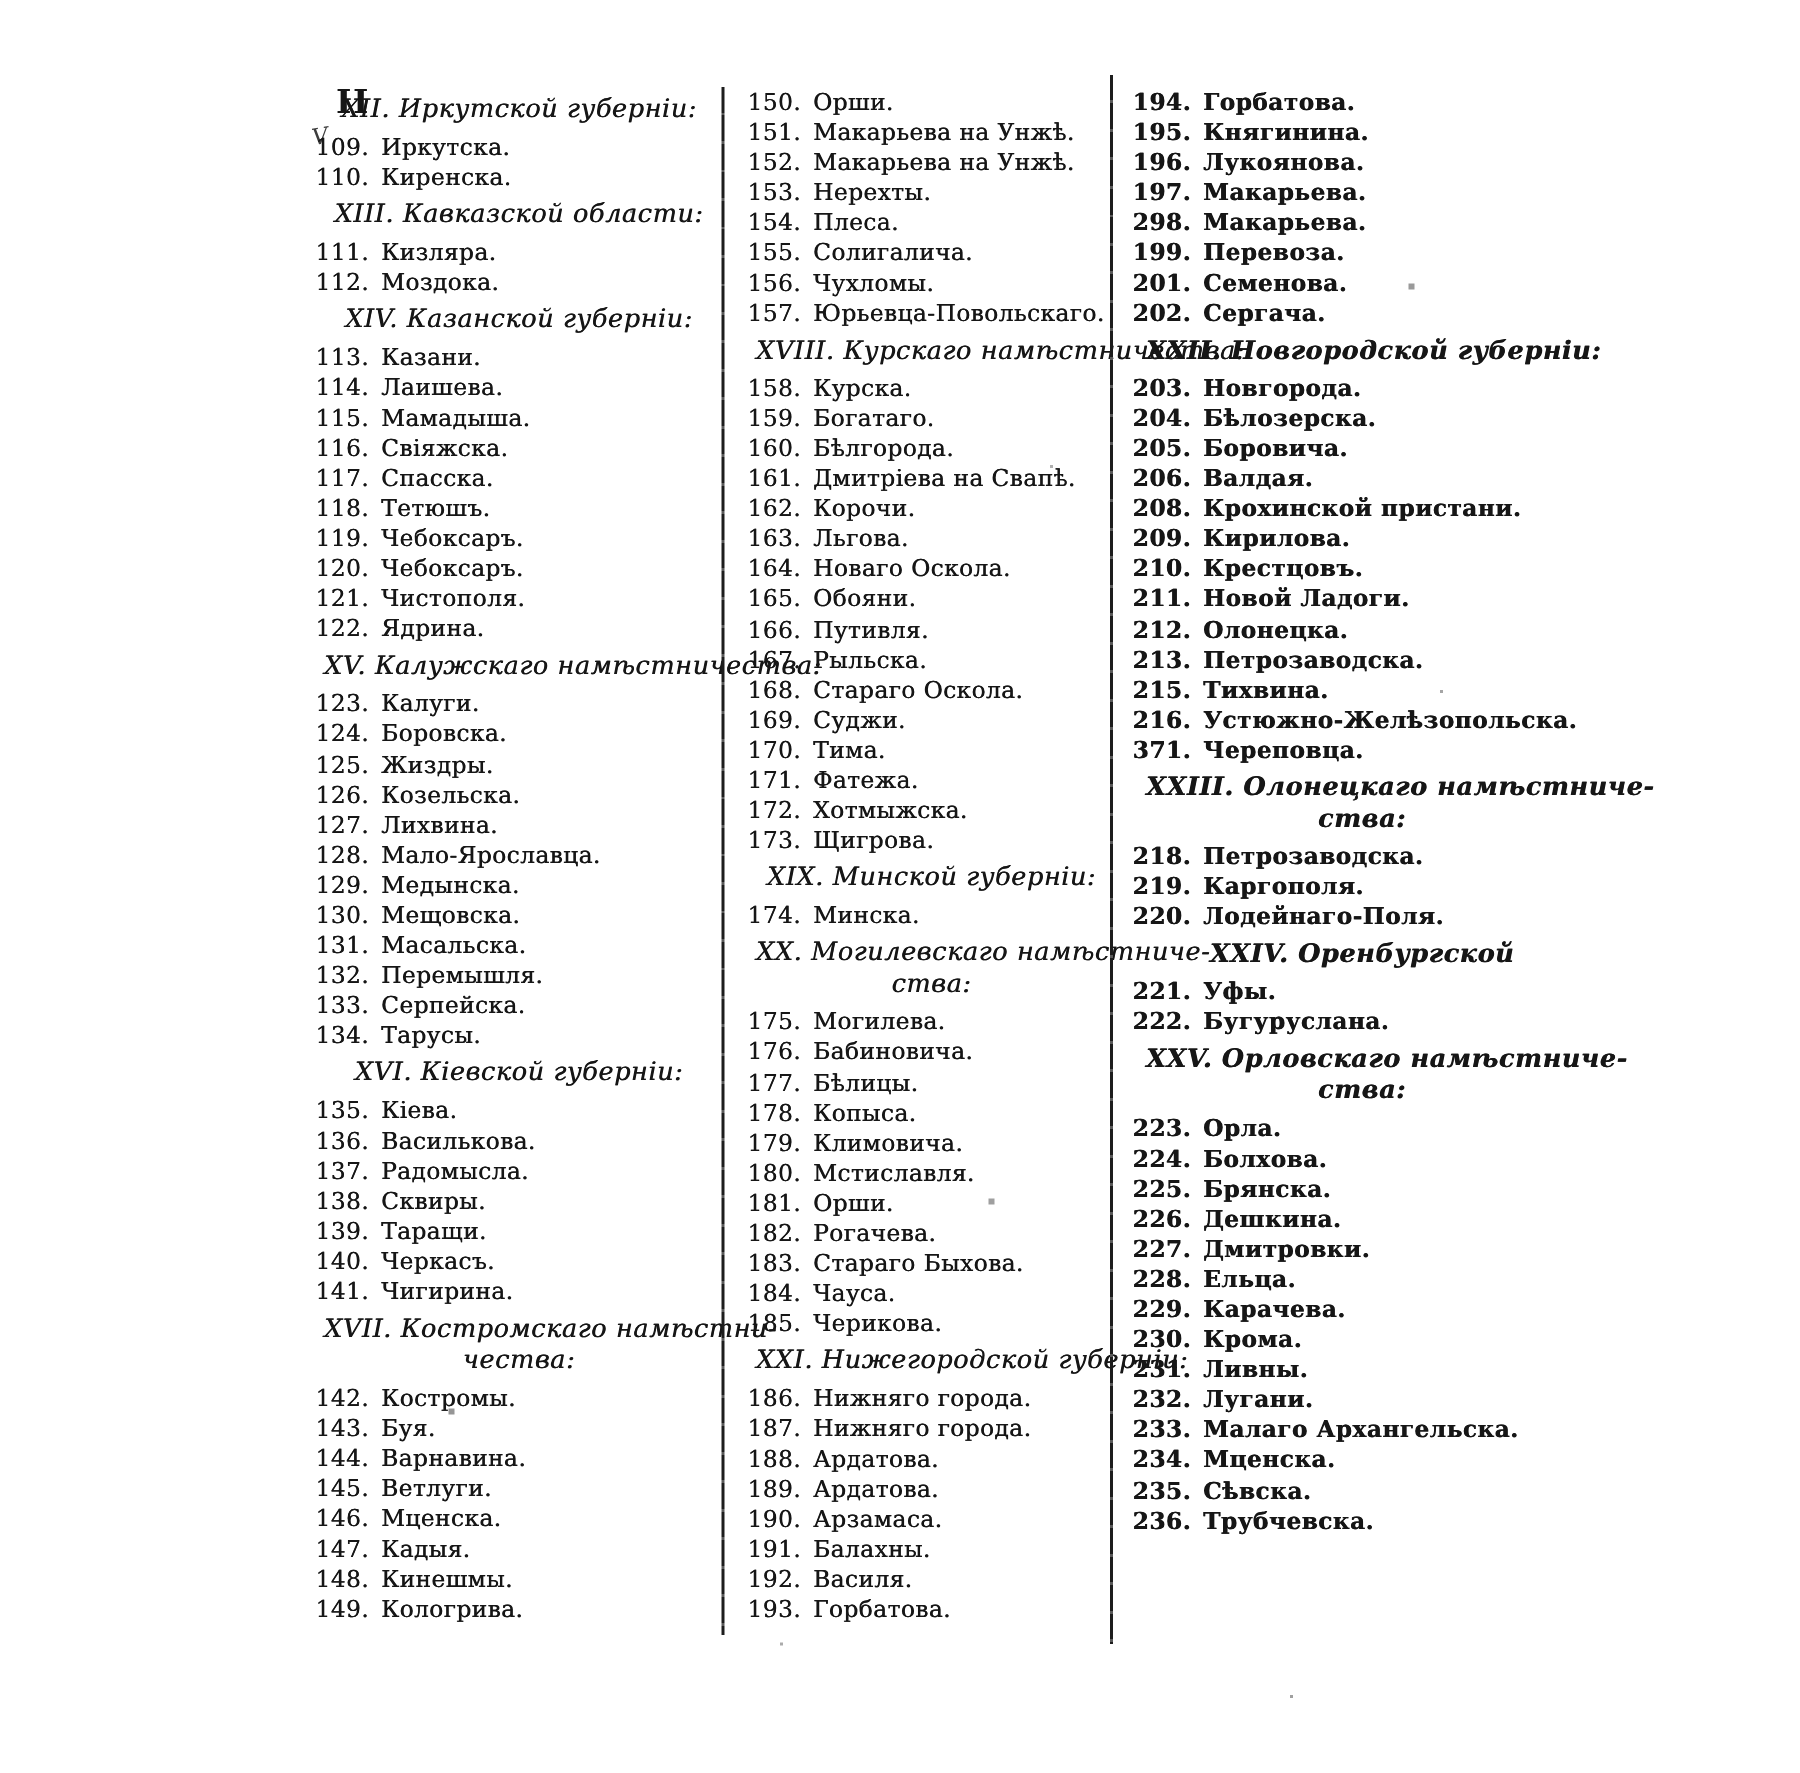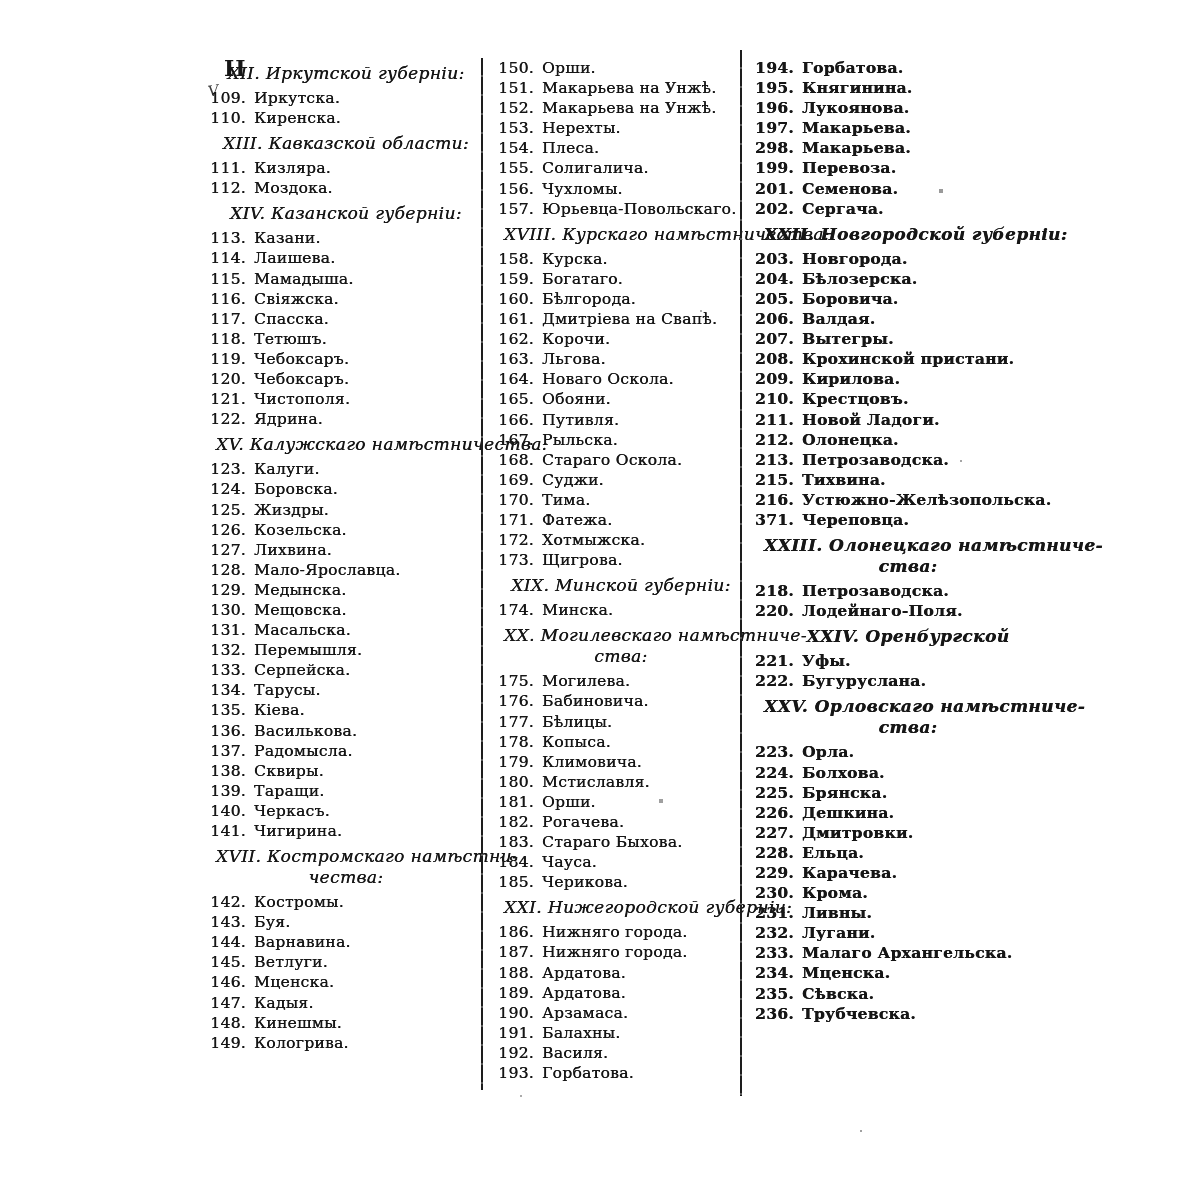--- a/index.html
+++ b/index.html
@@ -211,20 +211,23 @@
       <span class="name">Перемышля.</span>
     </div>
     <div class="entry">
       <span class="num">133.</span>
       <span class="name">Серпейска.</span>
     </div>
     <div class="entry">
       <span class="num">134.</span>
       <span class="name">Тарусы.</span>
     </div>
+    <div class="heading">
+      <div class="heading-line">XVI. Кіевской губерніи:</div>
+    </div>
     <div class="entry">
       <span class="num">135.</span>
       <span class="name">Кіева.</span>
     </div>
     <div class="entry">
       <span class="num">136.</span>
       <span class="name">Василькова.</span>
     </div>
     <div class="entry">
       <span class="num">137.</span>
@@ -522,24 +525,20 @@
     </div>
     <div class="entry">
       <span class="num">205.</span>
       <span class="name">Боровича.</span>
     </div>
     <div class="entry">
       <span class="num">206.</span>
       <span class="name">Валдая.</span>
     </div>
     <div class="entry">
-      <span class="num">207.</span>
-      <span class="name">Вытегры.</span>
-    </div>
-    <div class="entry">
       <span class="num">208.</span>
       <span class="name">Крохинской пристани.</span>
     </div>
     <div class="entry">
       <span class="num">209.</span>
       <span class="name">Кирилова.</span>
     </div>
     <div class="entry">
       <span class="num">210.</span>
       <span class="name">Крестцовъ.</span>
@@ -568,20 +567,24 @@
       <span class="num">371.</span>
       <span class="name">Череповца.</span>
     </div>
     <div class="heading">
       <div class="heading-line">XXIII. Олонецкаго намѣстниче-</div>
       <div class="heading-line">ства:</div>
     </div>
     <div class="entry">
       <span class="num">218.</span>
       <span class="name">Петрозаводска.</span>
+    </div>
+    <div class="entry">
+      <span class="num">219.</span>
+      <span class="name">Каргополя.</span>
     </div>
     <div class="entry">
       <span class="num">220.</span>
       <span class="name">Лодейнаго-Поля.</span>
     </div>
     <div class="heading">
       <div class="heading-line">XXIV. Оренбургской</div>
     </div>
     <div class="entry">
       <span class="num">221.</span>

